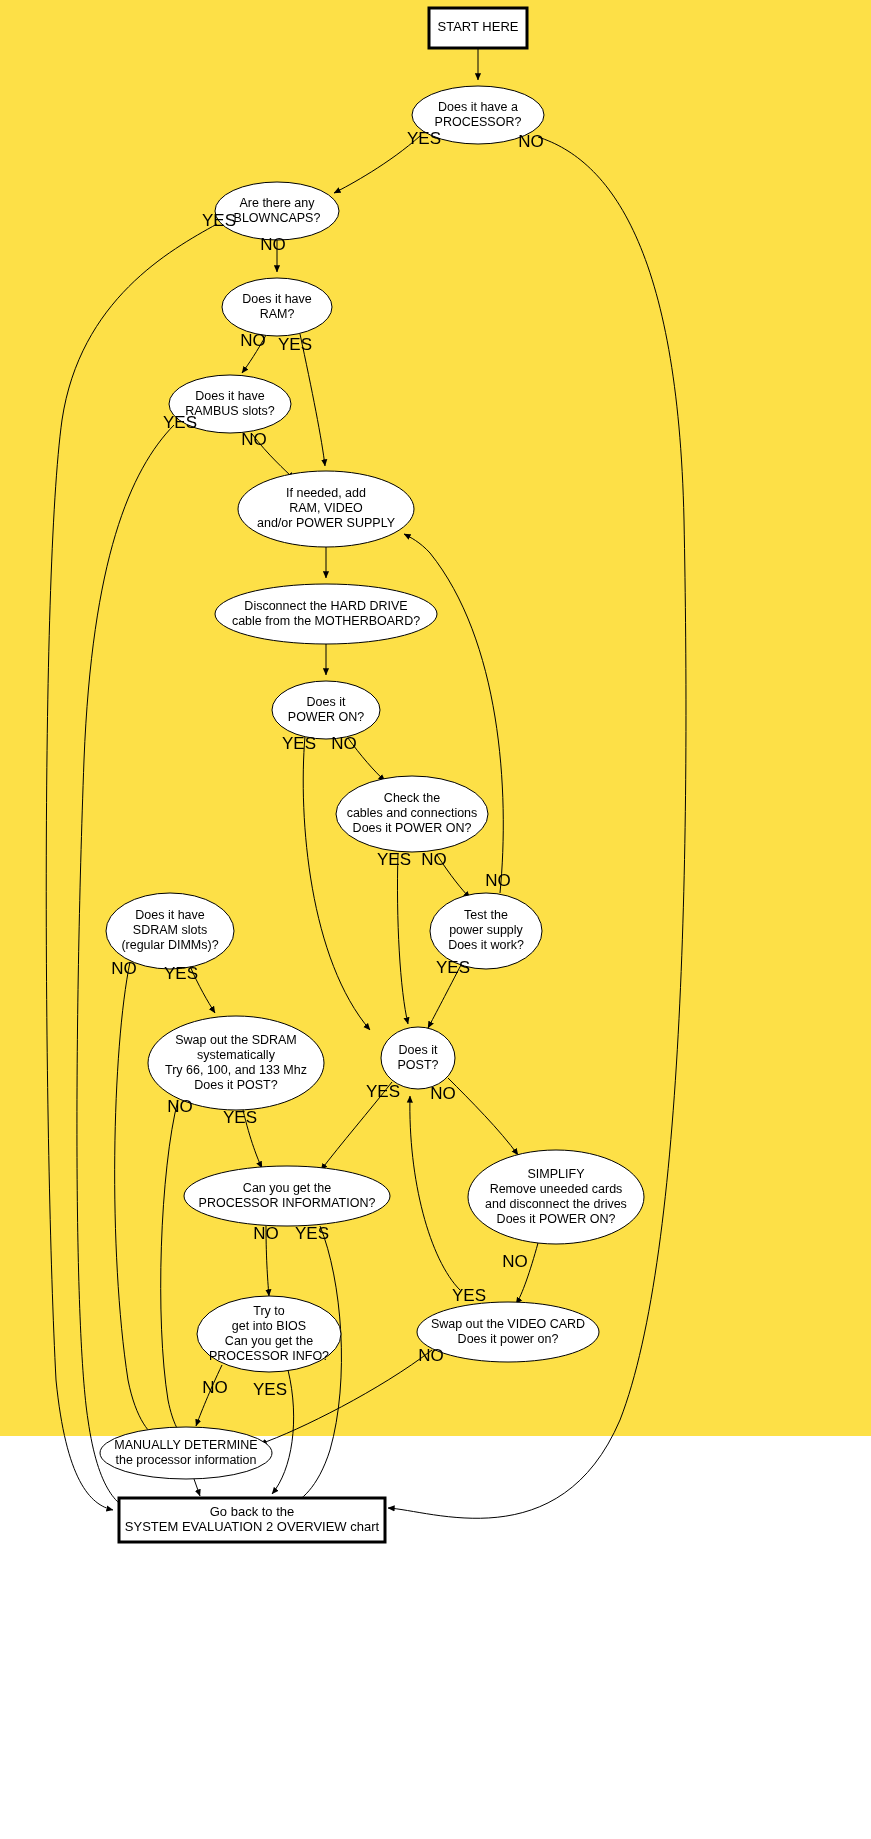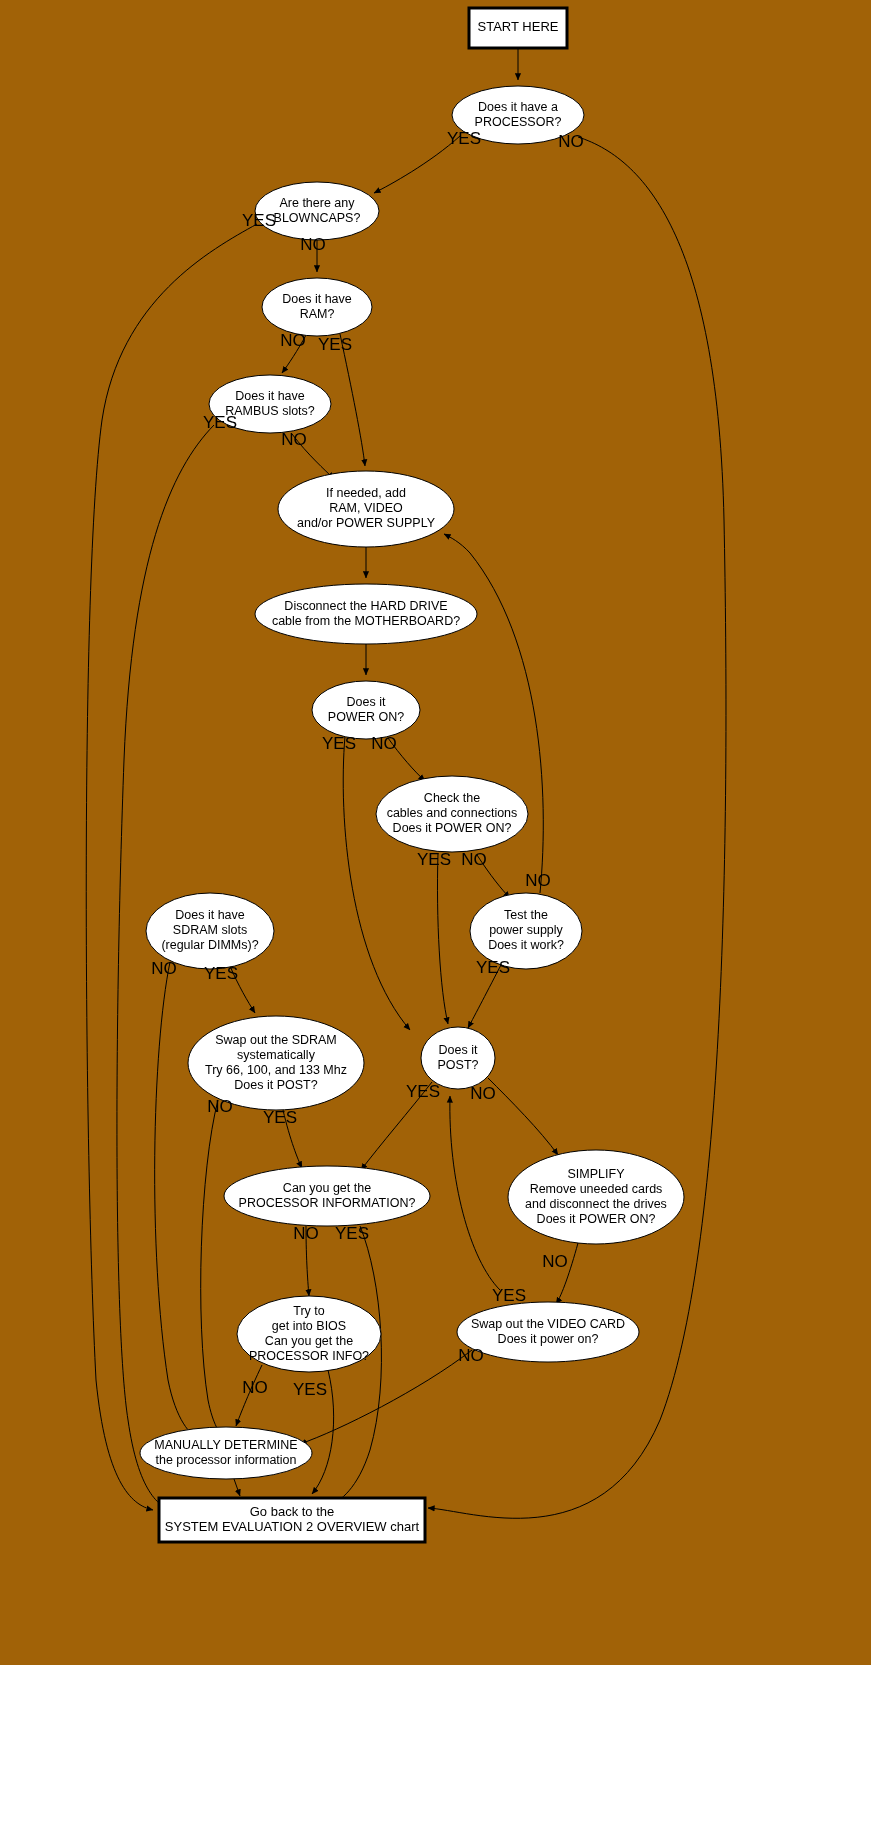--- a/index.html
+++ b/index.html
@@ -10,23 +10,22 @@
   }
   body {
     width: 871px;
     height: 1839px;
     font-family: "Liberation Sans", sans-serif;
     overflow: hidden;
   }
   #chart-root {
     position: relative;
     width: 871px;
-    height: 1665px;
-    background: #a16207;
-    padding-left: 40px;
+    height: 1436px;
+    background: #fde047;
   }
   svg#flow {
     display: block;
     width: 871px;
     height: 1839px;
   }
   .node-shape {
     fill: #ffffff;
     stroke: #000000;
     stroke-width: 1;

